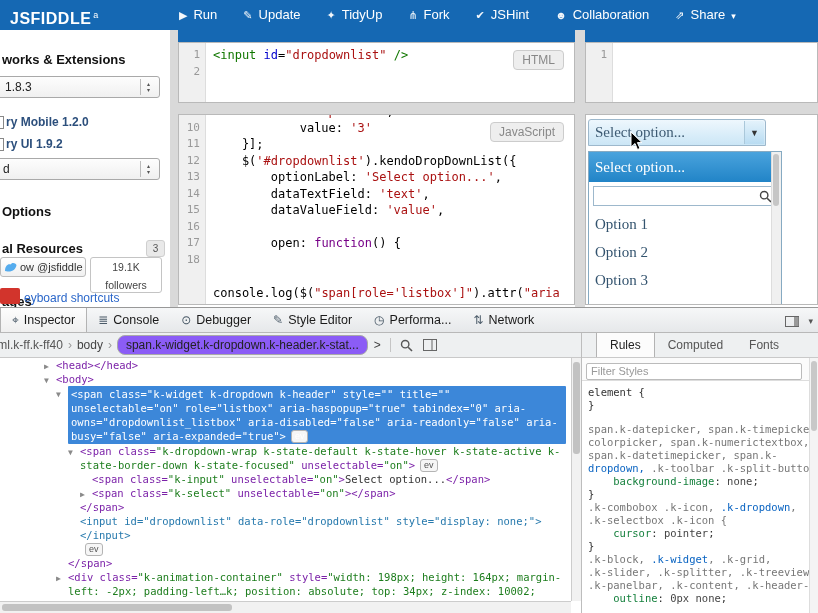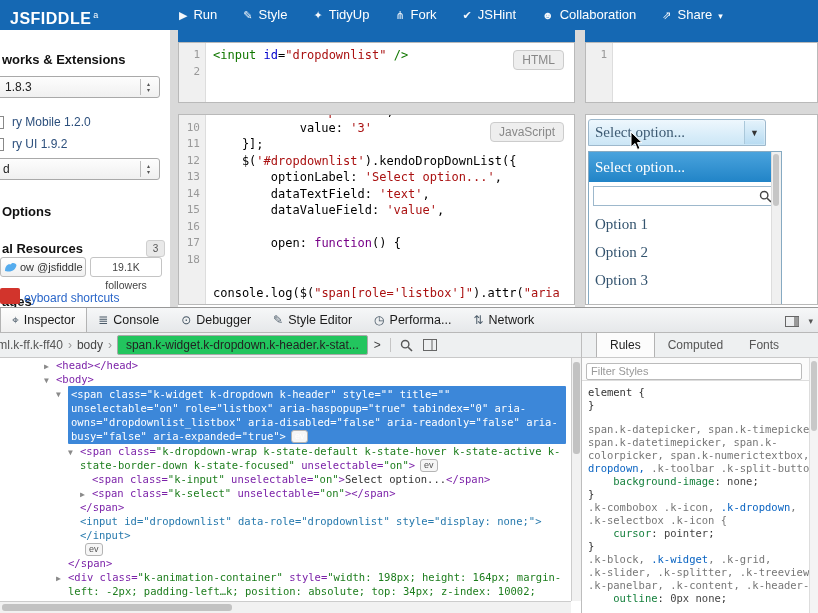--- a/index.html
+++ b/index.html
@@ -17,27 +17,27 @@
   .sidebar{position:absolute;left:0;top:30px;width:170px;height:277px;background:#fff;overflow:hidden;}
   .sb-h{position:absolute;left:2px;font-size:13px;font-weight:bold;color:#111;}
   .sb-select{position:absolute;left:-28px;width:188px;height:22px;background:linear-gradient(#fdfdfd,#f0f0f0);
              border:1px solid #a9a9a9;border-radius:3px;box-sizing:border-box;font-size:12px;color:#222;line-height:20px;}
   .sb-select .val{padding-left:32px;}
   .sb-select2 .val{padding-left:30px;}
   .stepper{position:absolute;right:3px;top:2px;bottom:2px;width:15px;border-left:1px solid #bbb;
            display:flex;flex-direction:column;align-items:center;justify-content:center;font-size:6px;color:#555;line-height:6px;}
   .sb-ext{position:absolute;left:0;height:18px;font-size:12px;color:#2c4f7c;line-height:16px;}
   .sb-cb{position:absolute;left:-9px;top:2px;width:11px;height:11px;border:1px solid #888;background:#fff;}
-  .sb-ext-l{margin-left:12px;}
+  .sb-ext-l{margin-left:6px;font-weight:bold;}
   .sb-badge{position:absolute;left:146px;width:17px;height:15px;background:#e9e9e9;border:1px solid #cfcfcf;
             border-radius:3px;font-size:10px;color:#555;text-align:center;line-height:15px;}
   .tw-btn{position:absolute;left:0;top:227px;width:86px;height:20px;background:linear-gradient(#fff,#f0f0f0);
           border:1px solid #bbb;border-radius:3px;box-sizing:border-box;font-size:11px;color:#333;line-height:18px;
           display:flex;align-items:center;padding-left:3px;white-space:nowrap;}
-  .tw-cnt{position:absolute;left:90px;top:227px;width:72px;height:20px;border:1px solid #c4c4c4;border-radius:3px;
+  .tw-cnt{position:absolute;left:90px;top:227px;width:72px;height:36px;border:1px solid #c4c4c4;border-radius:3px;
           box-sizing:border-box;background:#fff;font-size:10.5px;color:#444;text-align:center;line-height:18px;}
   .sb-link{position:absolute;font-size:12px;color:#2a66c9;}
   .red-badge{position:absolute;left:0;top:258px;width:20px;height:16px;background:#d2342c;border-radius:2px;}
   
   .gut{position:absolute;background:#d9d9d9;}
   
   .panel{position:absolute;background:#fff;border:1px solid #b9b9b9;overflow:hidden;box-sizing:border-box;}
   .gutter-bg{position:absolute;left:0;top:0;bottom:0;width:26px;background:#f0f0f0;border-right:1px solid #ddd;}
   .cm{position:relative;}
   .cm-row{display:flex;height:16.5px;line-height:16.5px;font-family:"DejaVu Sans Mono",monospace;font-size:12px;}
@@ -69,21 +69,21 @@
               background:linear-gradient(#f6f7f8,#e6e8ea);border-top:1px solid #989898;border-bottom:1px solid #b8b8b8;
               display:flex;}
   .dt-tab{display:flex;align-items:center;padding:0 11px;font-size:12.5px;color:#1a1a1a;cursor:pointer;white-space:nowrap;}
   .dt-tab.act{background:linear-gradient(#fdfdfd,#efefef);border-left:1px solid #b3b3b3;border-right:1px solid #b3b3b3;}
   .dt-tab-ic{font-size:12px;color:#4a5a68;margin-right:5px;}
   .dt-tools{position:absolute;right:5px;top:1px;height:24px;display:flex;align-items:center;gap:9px;color:#555;}
   .dt-crumbs{position:absolute;left:0;top:26px;width:581px;height:25px;box-sizing:border-box;background:#eef0f1;
              border-bottom:1px solid #c9c9c9;display:flex;align-items:center;font-size:12px;color:#444;overflow:hidden;}
   .crumb{white-space:nowrap;cursor:pointer;}
   .crumb:first-of-type{margin-left:-6px;color:#555;}
-  .crumb.sel{background:#22c55e;border:1px solid #a9a9a9;border-radius:2px;padding:2px 8px;color:#222;}
+  .crumb.sel{background:#8b5cf6;border:1px solid #a9a9a9;border-radius:8px;padding:2px 8px;color:#222;}
   .cr-sep{color:#999;margin:0 5px;}
   .cr-exp{margin-left:6px;color:#444;cursor:pointer;}
   .cr-div{width:1px;height:14px;background:#c5c5c5;margin:0 9px;}
   .ds-tabs{position:absolute;left:582px;top:26px;width:236px;height:25px;box-sizing:border-box;background:#eef0f1;
            border-bottom:1px solid #c9c9c9;display:flex;align-items:stretch;padding-left:14px;font-size:12px;color:#555;}
   .ds-tab{display:flex;align-items:center;padding:4px 13px;cursor:pointer;}
   .ds-tab.act{background:#fcfcfc;border-left:1px solid #b3b3b3;border-right:1px solid #b3b3b3;color:#222;}
   .dt-split{position:absolute;left:581px;top:26px;width:1px;height:280px;background:#bdbdbd;}
   
   .dt-tree{position:absolute;left:0;top:51px;width:571px;height:243px;overflow:hidden;background:#fff;
@@ -116,21 +116,21 @@
 <body>
 
 <div class="stage">
 
   <header class="topbar">
     <div class="logo">
       <span>JSFIDDLE</span><sup>a</sup>
     </div>
     <nav class="tb-buttons">
         <div class="tb-btn"><span class="tb-ic">▶</span><span>Run</span></div>
-        <div class="tb-btn"><span class="tb-ic">✎</span><span>Style</span></div>
+        <div class="tb-btn"><span class="tb-ic">✎</span><span>Update</span></div>
         <div class="tb-btn"><span class="tb-ic">✦</span><span>TidyUp</span></div>
         <div class="tb-btn"><span class="tb-ic">⋔</span><span>Fork</span></div>
         <div class="tb-btn"><span class="tb-ic">✔</span><span>JSHint</span></div>
         <div class="tb-btn"><span class="tb-ic">☻</span><span>Collaboration</span></div>
         <div class="tb-btn"><span class="tb-ic">⇗</span><span>Share</span><span class="tb-caret">▾</span></div>
       </nav>
   </header>
 
   <aside class="sidebar">
     <div class="sb-h" style="top:22px">works &amp; Extensions</div>
@@ -370,22 +370,22 @@
 
     <div class="dt-rules">
       <div class="rl-filter-row">
         <input class="rl-filter" placeholder="Filter Styles" style="">
       </div>
       <div class="rules-content">
           <div class="rl"><span class="tk-br">element {</span></div>
           <div class="rl"><span class="tk-br">}</span></div>
           <div class="rl-gap"></div>
           <div class="rl"><span class="tk-su">span.k-datepicker, span.k-timepicker,</span></div>
+          <div class="rl"><span class="tk-su">colorpicker, span.k-numerictextbox, </span></div>
           <div class="rl"><span class="tk-su">span.k-datetimepicker, span.k-</span></div>
-          <div class="rl"><span class="tk-su">colorpicker, span.k-numerictextbox, </span></div>
           <div class="rl"><span class="tk-sm">dropdown,</span><span class="tk-su"> .k-toolbar .k-split-button {</span></div>
           <div class="rl"><span class="tk-pr">    background-image</span><span class="tk-br">: </span><span class="tk-vl">none</span><span class="tk-br">;</span></div>
           <div class="rl"><span class="tk-br">}</span></div>
           <div class="rl"><span class="tk-su">.k-combobox .k-icon, </span><span class="tk-sm">.k-dropdown</span><span class="tk-su">,</span></div>
           <div class="rl"><span class="tk-su">.k-selectbox .k-icon {</span></div>
           <div class="rl"><span class="tk-pr">    cursor</span><span class="tk-br">: </span><span class="tk-vl">pointer</span><span class="tk-br">;</span></div>
           <div class="rl"><span class="tk-br">}</span></div>
           <div class="rl"><span class="tk-su">.k-block, </span><span class="tk-sm">.k-widget</span><span class="tk-su">, .k-grid,</span></div>
           <div class="rl"><span class="tk-su">.k-slider, .k-splitter, .k-treeview,</span></div>
           <div class="rl"><span class="tk-su">.k-panelbar, .k-content, .k-header-colu</span></div>

